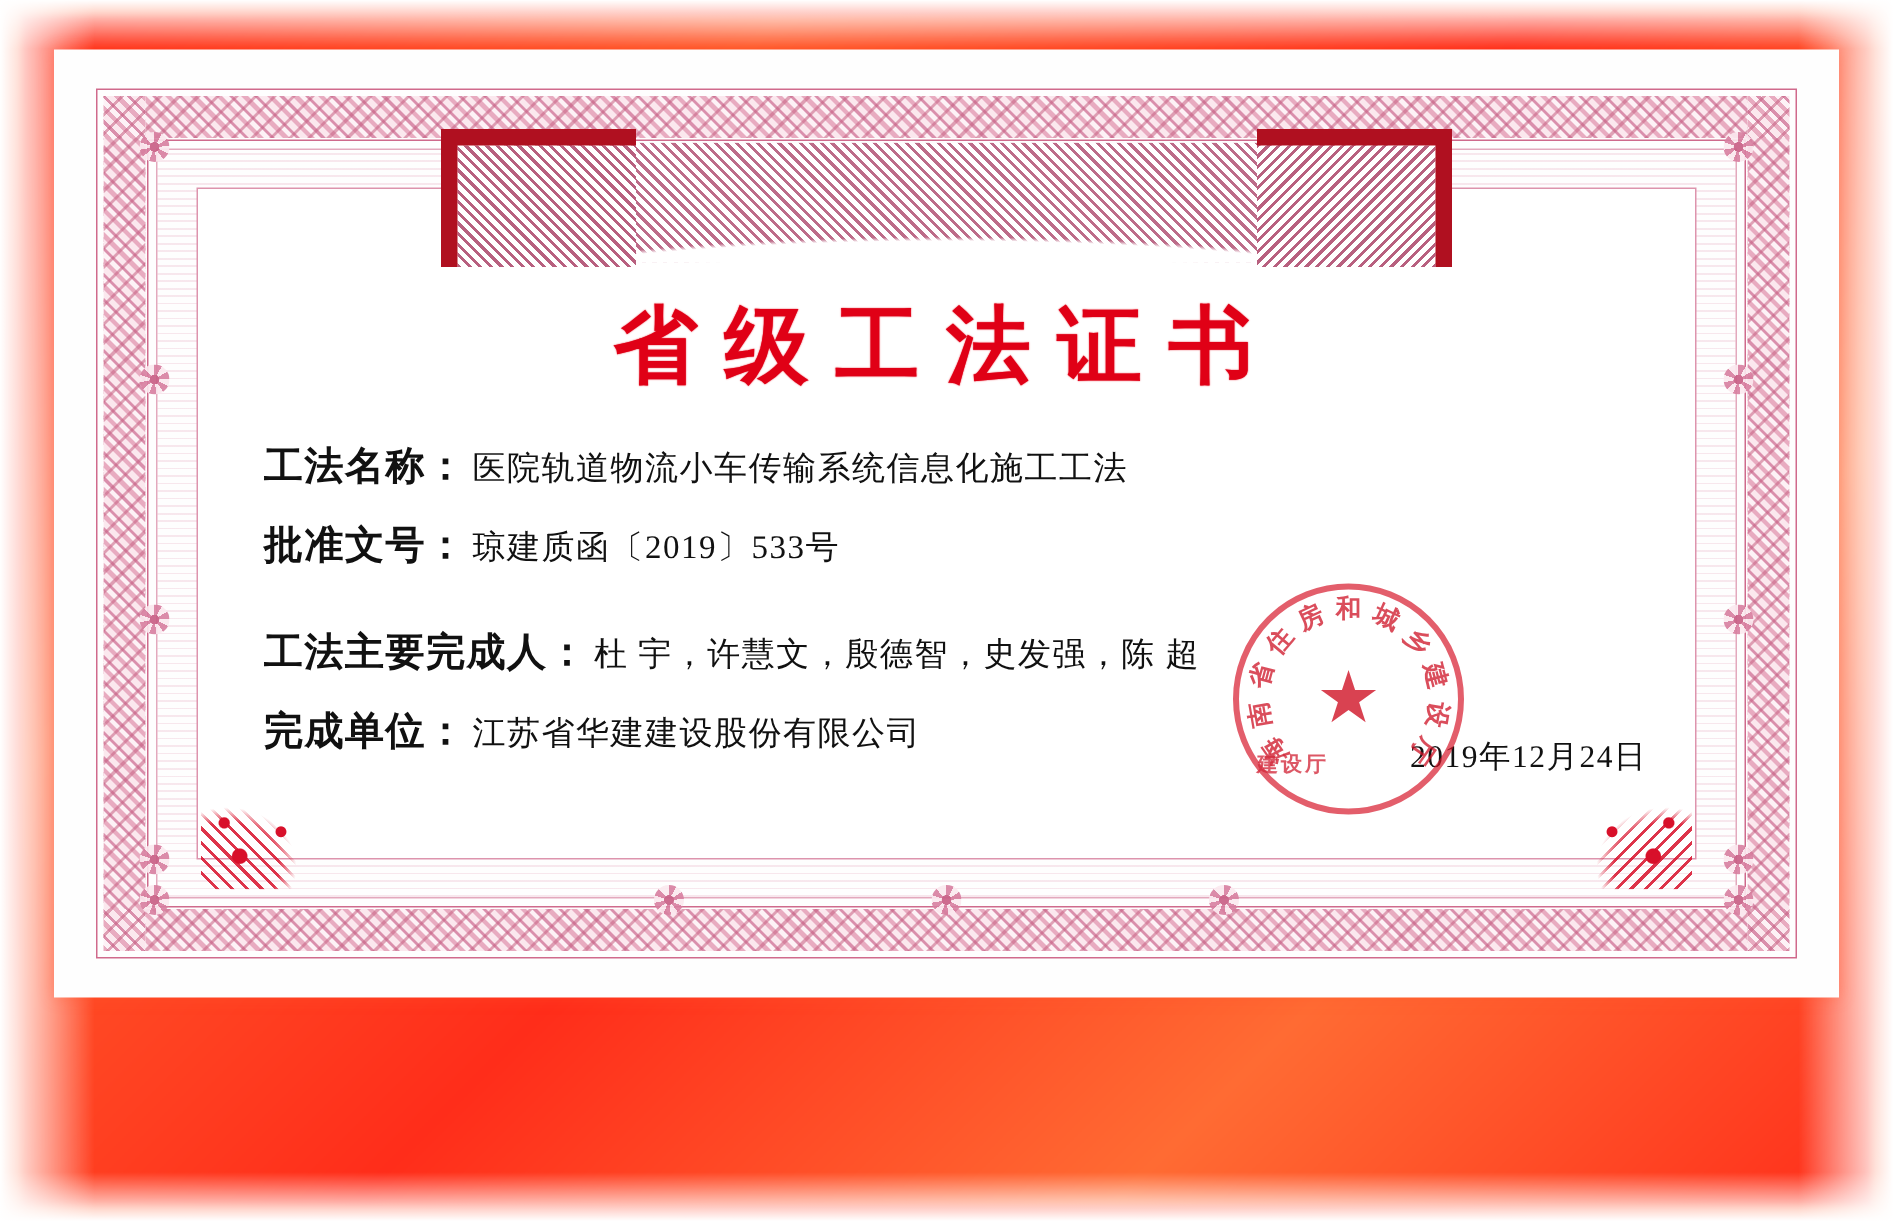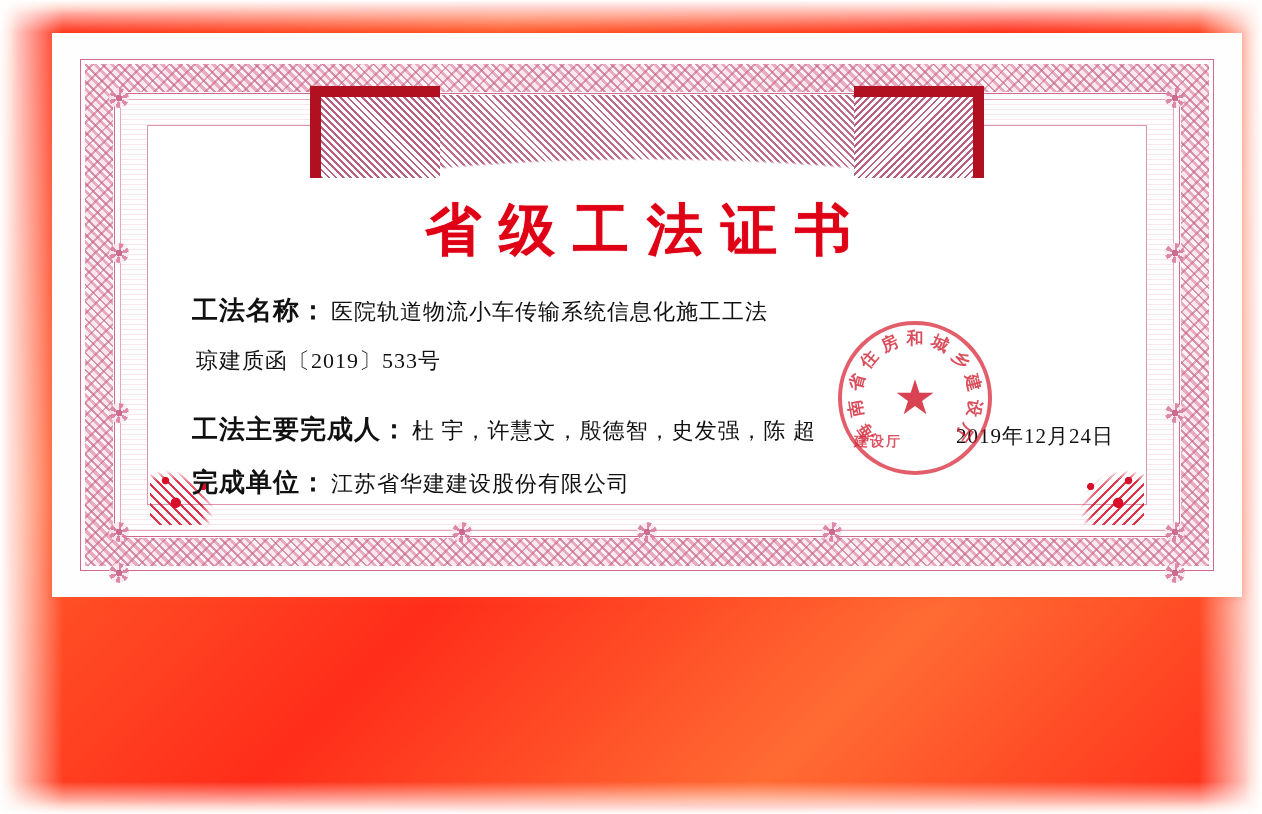--- a/index.html
+++ b/index.html
@@ -40,24 +40,23 @@
       linear-gradient(135deg, #ff2d1a, #ff5a2a 25%, #ff2d1a 50%, #ff6b33 75%, #ff2d1a);
     filter: blur(2px);
   }
 
   
   #paper {
     position: absolute;
     left: 36px;
     top: 33px;
     width: 1190px;
-    height: 564px;
+    height: 632px;
     background: #fefefe;
     box-shadow: 0 0 10px rgba(255,90,50,0.35);
-    margin-left: 16px;
   }
 
   
   .border-outer {
     position: absolute;
     left: 28px; top: 26px; right: 28px; bottom: 26px;
     border: 1px solid #d06a8c;
   }
   .border-lace {
     position: absolute;
@@ -322,20 +321,21 @@
     <div id="content">
 
       <div id="title">省级工法证书</div>
 
       <div id="fields">
         <div class="field-row">
           <span class="field-label">工法名称：</span>
           <span class="field-value">医院轨道物流小车传输系统信息化施工工法</span>
         </div>
         <div class="field-row">
+          <span class="field-label">批准文号：</span>
           <span class="field-value">琼建质函〔2019〕533号</span>
         </div>
         <div class="field-row">
         </div>
         <div class="field-row">
           <span class="field-label">工法主要完成人：</span>
           <span class="field-value">杜 宇，许慧文，殷德智，史发强，陈 超</span>
         </div>
         <div class="field-row">
           <span class="field-label">完成单位：</span>

